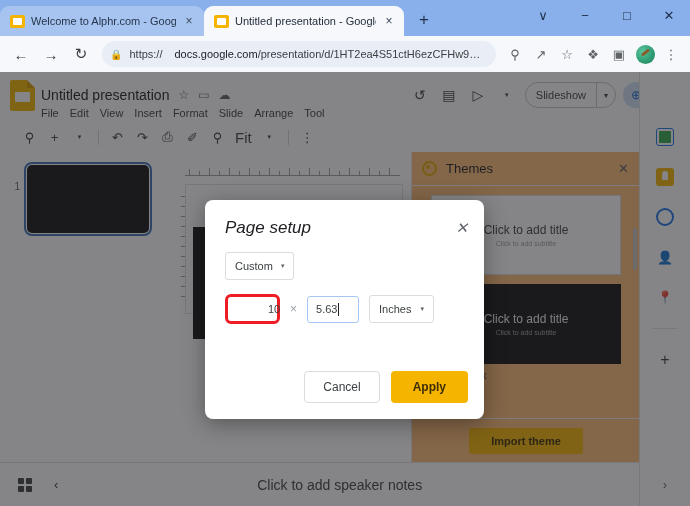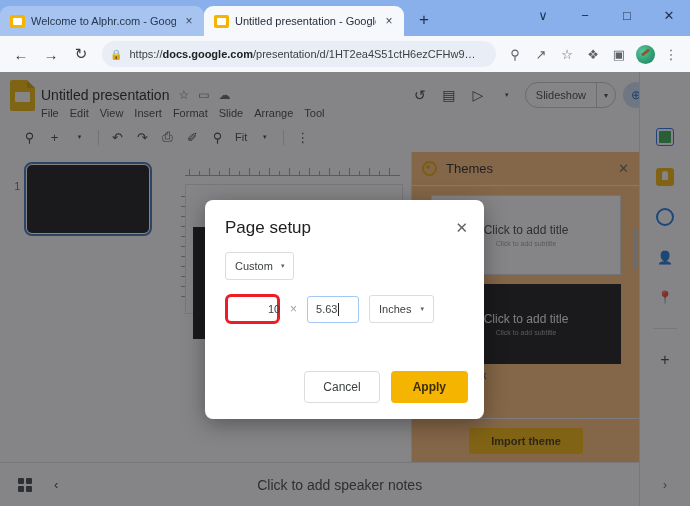--- a/index.html
+++ b/index.html
@@ -53,21 +53,21 @@
   }
   .nav-ico { width:26px; height:26px; display:flex; align-items:center; justify-content:center;
              color:#3c4043; font-size:15px; flex:0 0 26px; }
   .urlbox {
     flex:1 1 auto; height:26px; background:#e9eef6; border-radius:13px;
     display:flex; align-items:center; padding:0 8px; gap:7px; margin:0 4px;
     font-size:11px; color:#3c4043; overflow:hidden;
   }
   .lock-ico { font-size:10px; color:#5f6368; flex:0 0 auto; }
   .url-text { white-space:nowrap; overflow:hidden; }
-  .url-text b { font-weight:700; color:#202124; }
+  .url-text b { font-weight:400; color:#202124;padding-left:12px; }
   .omni-ico { width:22px; height:26px; display:flex; align-items:center; justify-content:center;
               color:#5f6368; font-size:13px; flex:0 0 22px; }
   .avatar-ico {
     width:19px; height:19px; border-radius:50%;
     background:radial-gradient(circle at 35% 35%, #5cc6a0 0%, #2f9e74 55%, #1f7d5a 100%);
     flex:0 0 19px; position:relative;
   }
   .avatar-ico::after{content:"";position:absolute;left:5px;top:6px;width:9px;height:3px;
     background:#8a5a2b;transform:rotate(-38deg);border-radius:1px;}
 
@@ -112,21 +112,21 @@
     background:#8a5a2b;transform:rotate(-38deg);border-radius:1px;}
 
   .gs-toolbar {
     position:absolute; left:0; top:50px; width:690px; height:30px;
     display:flex; align-items:center; padding-left:18px; gap:2px;
   }
   .tb-ico { width:23px; height:23px; display:flex; align-items:center; justify-content:center;
             color:#3c4043; font-size:13px; }
   .tb-cap { font-size:7px; }
   .tb-sep { width:1px; height:15px; background:#d5d7da; margin:0 5px; }
-  .tb-fit { font-size:11px; color:#3c4043; padding:0 4px; }
+  .tb-fit { font-size:15px; color:#3c4043; padding:0 4px; }
   .tb-collapse { margin-left:auto; margin-right:14px; font-size:12px; color:#3c4043; }
 
   
   .gs-body { position:absolute; left:0; top:80px; width:690px; height:310px; }
   .filmstrip { position:absolute; left:0; top:0; width:178px; height:310px; background:#fff; }
   .slide-item { display:flex; align-items:flex-start; gap:7px; padding:13px 0 0 10px; }
   .slide-num { font-size:10px; color:#5f6368; width:10px; text-align:right; padding-top:16px; }
   .slide-thumb {
     width:122px; height:68px; background:#131313; border-radius:5px;
     outline:2px solid #3b6fb3; outline-offset:1px;
@@ -207,21 +207,21 @@
   .grid-ico i { background:#3c4043; border-radius:1px; display:block; }
   .notes-prev { font-size:13px; color:#3c4043; }
   .notes-field { flex:1 1 auto; text-align:center; font-size:14px; color:#3c4043; margin-right:40px; }
 
   
   .scrim { position:absolute; left:0; top:72px; width:690px; height:434px; background:rgba(32,33,36,0.55); }
   .dialog {
     position:absolute; left:205px; top:200px; width:279px; height:219px;
     background:#fff; border-radius:8px; box-shadow:0 5px 22px rgba(0,0,0,0.35);
   }
-  .dlg-head { display:flex; align-items:flex-start; padding:18px 16px 0 20px; }
+  .dlg-head { display:flex; align-items:flex-start; padding:18px 16px 0 20px;font-style:italic; }
   .dlg-title { flex:1 1 auto; font-size:17px; color:#202124; }
   .dlg-close { font-size:15px; color:#5f6368; line-height:1; padding-top:2px; }
   .dlg-row1 { padding:14px 0 0 20px; }
   .sel-box {
     display:inline-flex; align-items:center; gap:8px; height:28px; padding:0 9px;
     border:1px solid #dadce0; border-radius:3px; font-size:11px; color:#3c4043;
   }
   .caret { font-size:7px; color:#5f6368; }
   .dlg-row2 { display:flex; align-items:center; gap:10px; padding:14px 0 0 20px; }
   .num-field {

